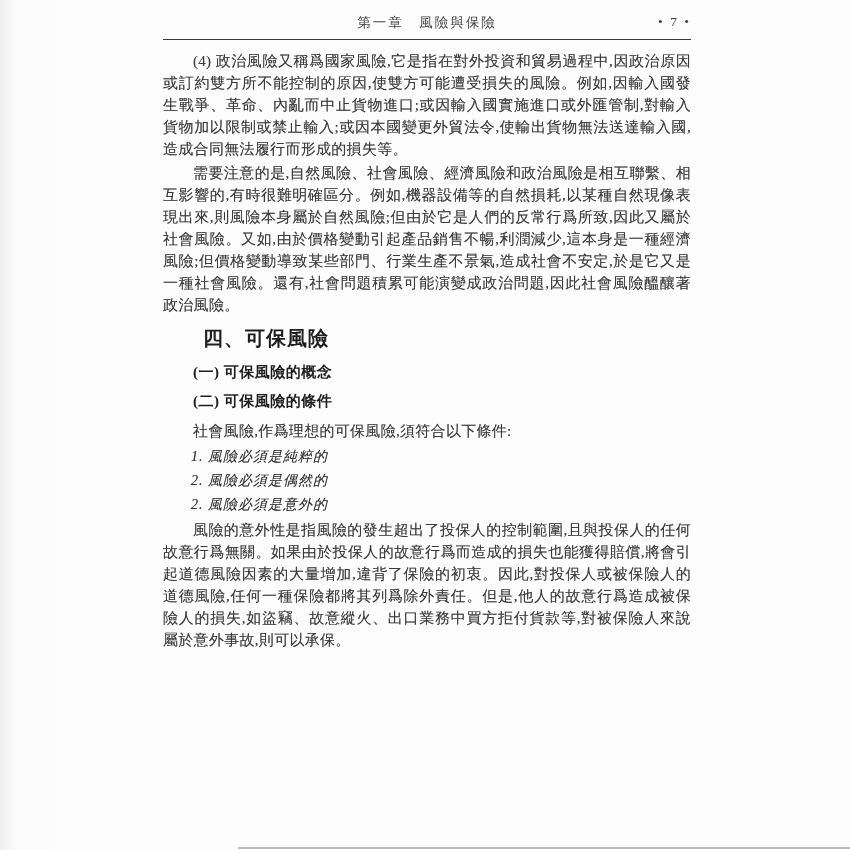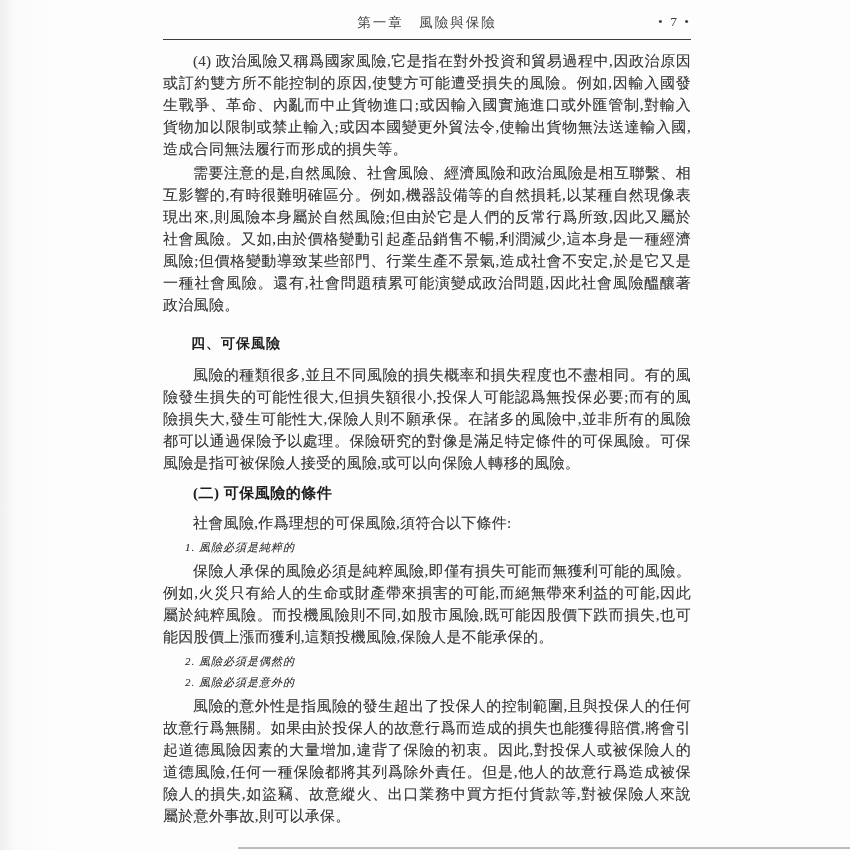--- a/index.html
+++ b/index.html
@@ -58,37 +58,37 @@
   .body-para {
     font-size: 15px;
     line-height: 22px;
     text-align: justify;
     text-indent: 2em;
     margin: 0 0 2px 0;
     letter-spacing: 0.3px;
     text-shadow: 0 0 0.5px rgba(58, 58, 58, 0.45);
   }
   .section-heading {
-    font-size: 14px;
+    font-size: 20px;
     font-weight: bold;
     color: #1d1d1d;
-    margin: 19px 0 11px 0;
+    margin: 9px 0 11px 0;
     text-indent: 2em;
     letter-spacing: 1px;
   }
   .sub-heading {
     font-size: 15px;
     font-weight: bold;
     color: #1d1d1d;
     margin: 10px 0 9px 0;
     text-indent: 2em;
     letter-spacing: 0.5px;
   }
   .item-heading {
-    font-size: 11px;
+    font-size: 14px;
     font-style: italic;
     font-weight: 500;
     color: #2e2e2e;
     margin: 6px 0 5px 0;
     text-indent: 2em;
     letter-spacing: 1px;
     text-shadow: 0 0 0.5px rgba(46, 46, 46, 0.4);
   }
 </style>
 </head>
@@ -103,27 +103,26 @@
     </header>
 
     <hr class="header-rule">
 
     <main>
       <p class="body-para">(4) 政治風險又稱爲國家風險,它是指在對外投資和貿易過程中,因政治原因或訂約雙方所不能控制的原因,使雙方可能遭受損失的風險。例如,因輸入國發生戰爭、革命、內亂而中止貨物進口;或因輸入國實施進口或外匯管制,對輸入貨物加以限制或禁止輸入;或因本國變更外貿法令,使輸出貨物無法送達輸入國,造成合同無法履行而形成的損失等。</p>
       <p class="body-para">需要注意的是,自然風險、社會風險、經濟風險和政治風險是相互聯繫、相互影響的,有時很難明確區分。例如,機器設備等的自然損耗,以某種自然現像表現出來,則風險本身屬於自然風險;但由於它是人們的反常行爲所致,因此又屬於社會風險。又如,由於價格變動引起產品銷售不暢,利潤減少,這本身是一種經濟風險;但價格變動導致某些部門、行業生產不景氣,造成社會不安定,於是它又是一種社會風險。還有,社會問題積累可能演變成政治問題,因此社會風險醞釀著政治風險。</p>
 
       <h1 class="section-heading">四、可保風險</h1>
 
-      <p class="body-para">風險的種類很多,並且不同風險的損失概率和損失程度也不盡相同。有的風險發生損失的可能性很大,但損失額很小,投保人可能認爲無投保必要;而有的風險損失大,發生可能性大,保險人則不願承保。在諸多的風險中,並非所有的風險都可以通過保險予以處理。保險研究的對像是滿足特定條件的可保風險。可保風險是指可被保險人接受的風險,或可以向保險人轉移的風險。</p>
+      <h2 class="sub-heading">(一) 可保風險的概念</h2>
 
       <h2 class="sub-heading">(二) 可保風險的條件</h2>
       <p class="body-para">社會風險,作爲理想的可保風險,須符合以下條件:</p>
 
       <h3 class="item-heading">1. 風險必須是純粹的</h3>
-      <p class="body-para">保險人承保的風險必須是純粹風險,即僅有損失可能而無獲利可能的風險。例如,火災只有給人的生命或財產帶來損害的可能,而絕無帶來利益的可能,因此屬於純粹風險。而投機風險則不同,如股市風險,既可能因股價下跌而損失,也可能因股價上漲而獲利,這類投機風險,保險人是不能承保的。</p>
 
       <h3 class="item-heading">2. 風險必須是偶然的</h3>
 
       <h3 class="item-heading">2. 風險必須是意外的</h3>
       <p class="body-para">風險的意外性是指風險的發生超出了投保人的控制範圍,且與投保人的任何故意行爲無關。如果由於投保人的故意行爲而造成的損失也能獲得賠償,將會引起道德風險因素的大量增加,違背了保險的初衷。因此,對投保人或被保險人的道德風險,任何一種保險都將其列爲除外責任。但是,他人的故意行爲造成被保險人的損失,如盜竊、故意縱火、出口業務中買方拒付貨款等,對被保險人來說屬於意外事故,則可以承保。</p>
 
     </main>
 
   </div>
   <div class="scan-bottom-edge"></div>

